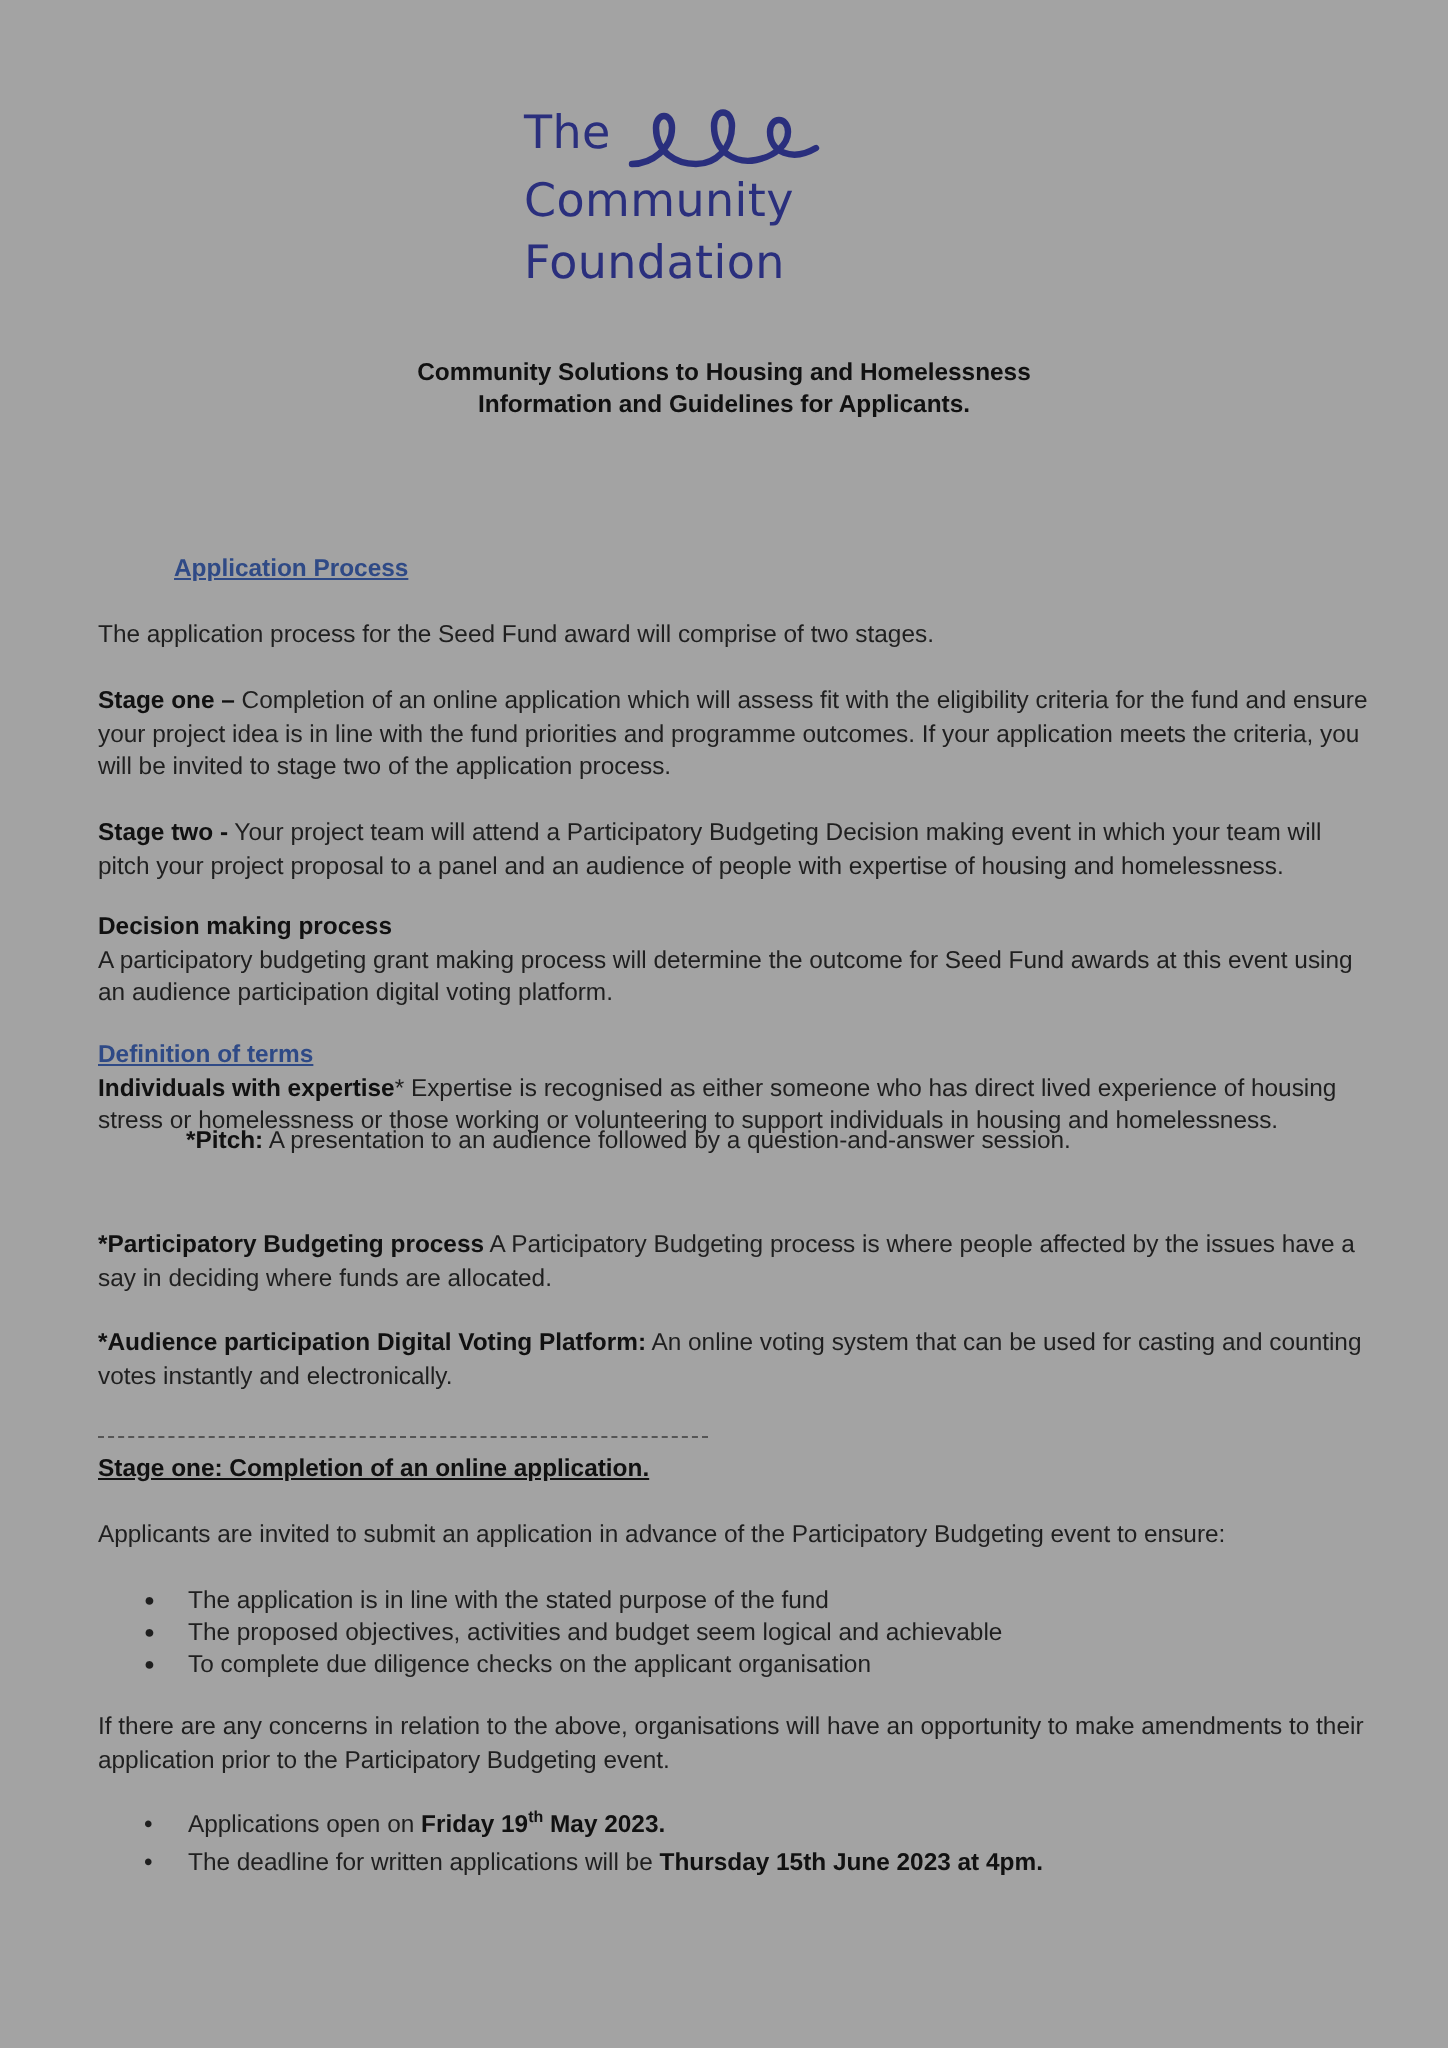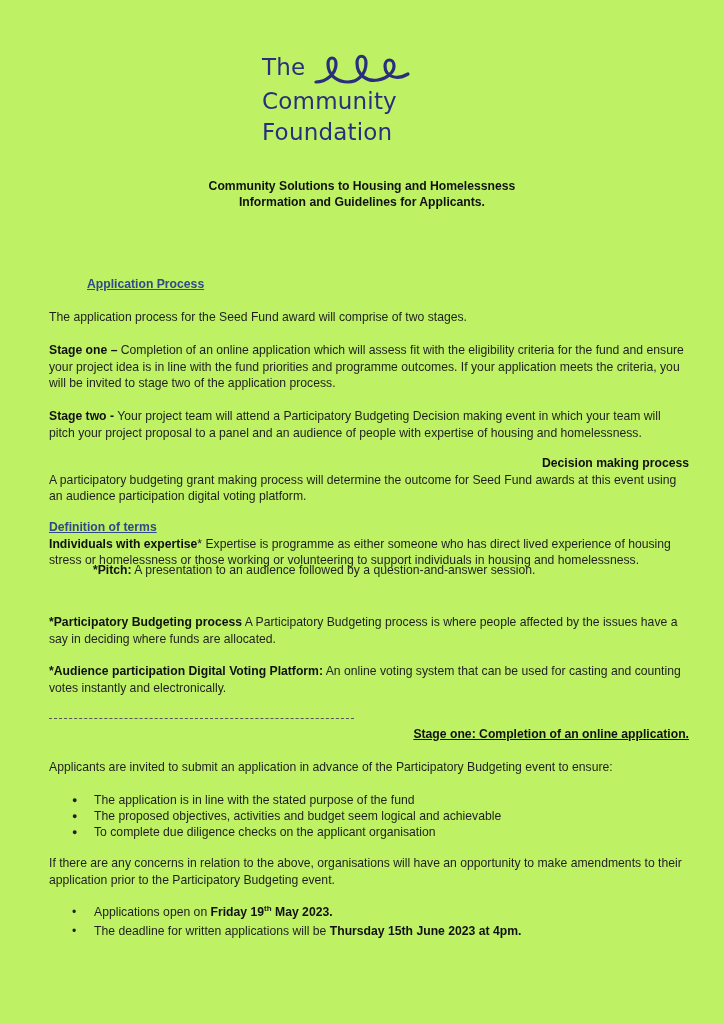--- a/index.html
+++ b/index.html
@@ -13,21 +13,21 @@
       position: relative;
       overflow: hidden;
       font-family: "Liberation Sans", sans-serif;
       color: #1a1a1a;
     }
     .page {
       position: absolute;
       left: 0; top: 0;
       width: 724px;
       height: 1024px;
-      background: #bef264;
+      background: #a3a3a3;
     }
     
     .logo {
       position: absolute;
       left: 262px;
       top: 50px;
       width: 170px;
       height: 100px;
       color: #2a2f7d;
       font-family: "DejaVu Sans", sans-serif;
@@ -69,21 +69,21 @@
       font-size: 12.2px;
       line-height: 16.5px;
       color: #1f1f1f;
     }
     .blk { position: absolute; left: 0; width: 640px; }
     .h-link {
       color: #2f4a86;
       font-weight: bold;
       text-decoration: underline;
     }
-    .b { font-weight: bold; color: #111; text-align: right; }
+    .b { font-weight: bold; color: #111; }
     .dash-line {
       position: absolute;
       left: 0;
       width: 305px;
       border-top: 1px dashed #555;
     }
     ul.bullets {
       margin: 0;
       padding: 0;
       list-style: none;
@@ -138,21 +138,21 @@
     <div class="blk" style="top:455px;">
       <div class="b">Decision making process</div>
       <div>A participatory budgeting grant making process will determine the outcome for Seed Fund awards at this event using an audience participation digital voting platform.</div>
     </div>
 
     <div class="blk" style="top:519px;">
       <div>
         <span class="h-link">Definition of terms</span>
       </div>
       <div>
-        <span class="b">Individuals with expertise</span><span>*</span><span> Expertise is programme as either someone who has direct lived experience of housing stress or homelessness or those working or volunteering to support individuals in housing and homelessness.</span>
+        <span class="b">Individuals with expertise</span><span>*</span><span> Expertise is recognised as either someone who has direct lived experience of housing stress or homelessness or those working or volunteering to support individuals in housing and homelessness.</span>
       </div>
     </div>
 
     <div class="blk" style="top:562px;margin-left:44px;">
       <span class="b">*Pitch:</span><span> A presentation to an audience followed by a question-and-answer session.</span>
     </div>
 
     <div class="blk" style="top:614px;">
       <span class="b">*Participatory Budgeting process</span><span> A Participatory Budgeting process is where people affected by the issues have a say in deciding where funds are allocated.</span>
     </div>

